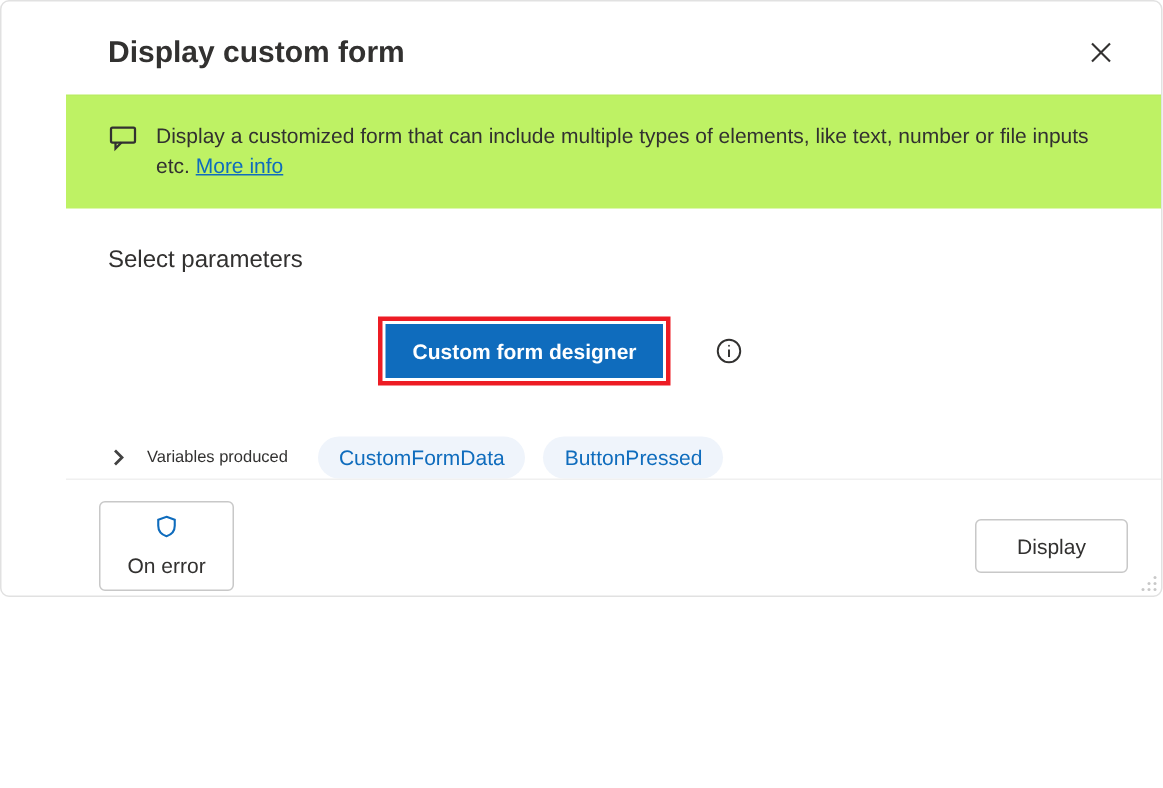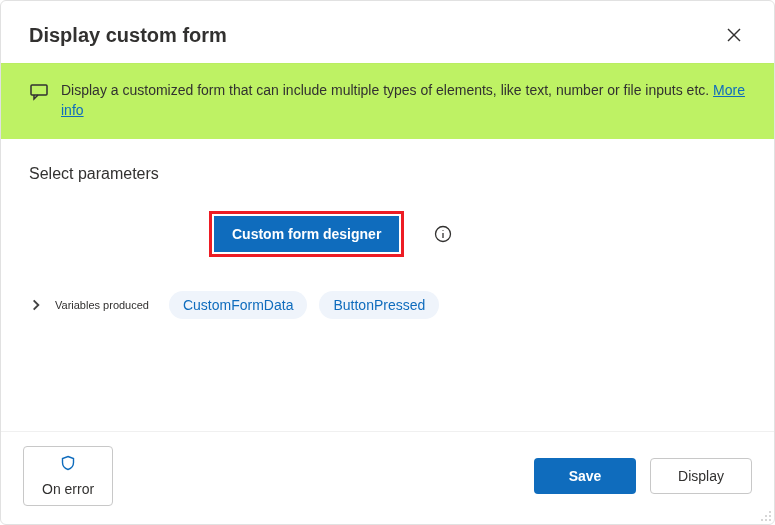--- a/index.html
+++ b/index.html
@@ -1,23 +1,24 @@
 <!DOCTYPE html>
 <html><head>
 <meta charset="utf-8">
 <style>
   * { box-sizing: border-box; margin: 0; padding: 0; }
   html, body { width: 775px; height: 525px; font-family: "Segoe UI", -apple-system, sans-serif; }
   .dialog {
-    width: 775px; height: 525px;
+    width: 775px; height: 398px;
     border: 1px solid #e1e1e1;
     border-radius: 6px;
     background: #fff;
     display: flex; flex-direction: column;
     position: relative;
+    padding-left: 43px;
   }
   .dlg-header {
     display: flex; align-items: center; justify-content: space-between;
     padding: 18px 24px 12px 28px;
   }
   .dlg-title { font-size: 20px; font-weight: 600; color: #323130; }
   .close-btn {
     width: 32px; height: 32px; display:flex; align-items:center; justify-content:center;
     background: none; border: none; cursor: pointer; color:#323130;
   }
@@ -162,21 +163,20 @@
   <div class="dlg-footer">
     <button class="on-error-btn">
       <span class="shield">
         <svg viewBox="0 0 16 16" fill="none" stroke="currentColor" stroke-width="1.4">
           <path d="M8 1.5 L13.5 3.5 V7.5 C13.5 11 11 13.5 8 14.5 C5 13.5 2.5 11 2.5 7.5 V3.5 Z"></path>
         </svg>
       </span>
       <span>On error</span>
     </button>
     <div class="footer-right">
-      <button class="save-btn">Save</button>
       <button class="cancel-btn">Display</button>
     </div>
   </div>
 
   <div class="resize-grip">
     <svg viewBox="0 0 14 14">
       <circle cx="12" cy="4" r="1" fill="currentColor"></circle>
       <circle cx="8" cy="8" r="1" fill="currentColor"></circle>
       <circle cx="12" cy="8" r="1" fill="currentColor"></circle>
       <circle cx="4" cy="12" r="1" fill="currentColor"></circle>

